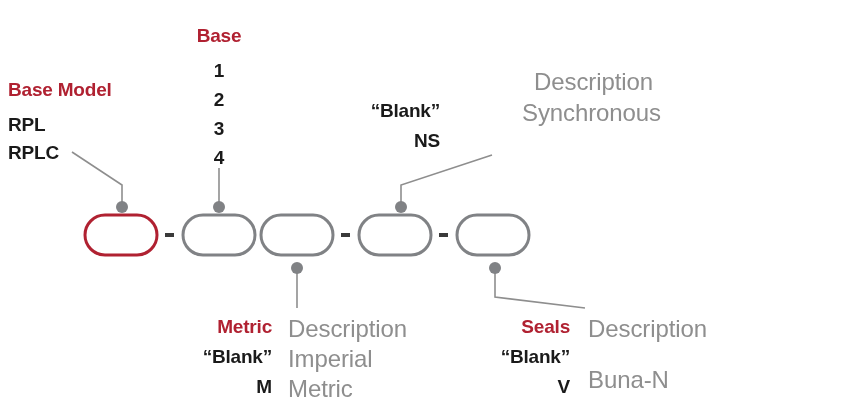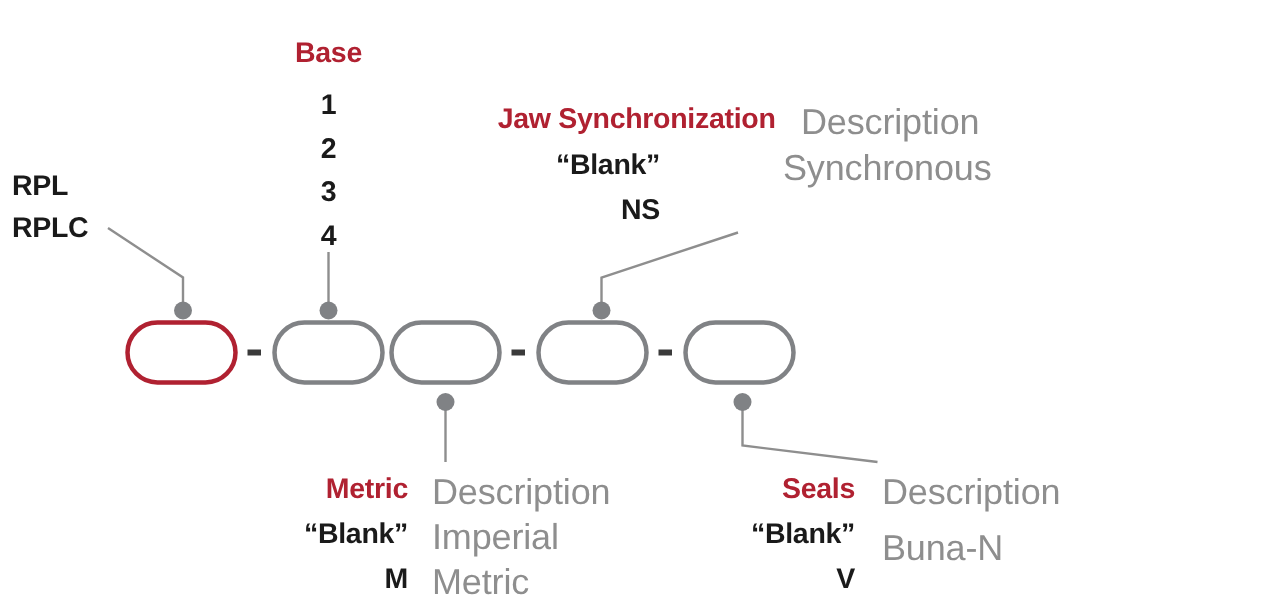--- a/index.html
+++ b/index.html
@@ -59,51 +59,51 @@
     font-size: 0.62em;
     vertical-align: super;
     line-height: 0;
   }
 </style>
 </head>
 <body>
 
 <div id="canvas">
 
+  <div class="txt hdr-red" style="left:8px; top:80px;">Base Model</div>
   <div class="txt code-blk" style="left:8px; top:115px;">RPL</div>
   <div class="txt code-blk" style="left:8px; top:143px;">RPLC</div>
 
   <div class="txt hdr-red center-align" style="left:219px; top:26px;">Base</div>
   <div class="txt code-blk center-align" style="left:219px; top:61px;">1</div>
   <div class="txt code-blk center-align" style="left:219px; top:90px;">2</div>
   <div class="txt code-blk center-align" style="left:219px; top:119px;">3</div>
   <div class="txt code-blk center-align" style="left:219px; top:148px;">4</div>
 
-  <div class="txt hdr-red right-align" style="left:517px; top:70px;">Jaw Synchronization</div>
   <div class="txt desc-gray" style="left:534px; top:70px;">Description</div>
 
   <div class="txt code-blk right-align" style="left:440px; top:101px;">“Blank”</div>
   <div class="txt desc-gray" style="left:522px; top:101px;">Synchronous</div>
 
   <div class="txt code-blk right-align" style="left:440px; top:131px;">NS</div>
 
   <div class="txt hdr-red right-align" style="left:272px; top:317px;">Metric</div>
   <div class="txt desc-gray" style="left:288px; top:317px;">Description</div>
 
   <div class="txt code-blk right-align" style="left:272px; top:347px;">“Blank”</div>
   <div class="txt desc-gray" style="left:288px; top:347px;">Imperial</div>
 
   <div class="txt code-blk right-align" style="left:272px; top:377px;">M</div>
   <div class="txt desc-gray" style="left:288px; top:377px;">Metric</div>
 
   <div class="txt hdr-red right-align" style="left:570px; top:317px;">Seals</div>
   <div class="txt desc-gray" style="left:588px; top:317px;">Description</div>
 
   <div class="txt code-blk right-align" style="left:570px; top:347px;">“Blank”</div>
-  <div class="txt desc-gray" style="left:588px; top:354px;">Buna-N</div>
+  <div class="txt desc-gray" style="left:588px; top:368px;">Buna-N</div>
 
   <div class="txt code-blk right-align" style="left:570px; top:377px;">V</div>
 
   <svg class="overlay" viewBox="0 0 849 407">
 
     <g>
       <path d="M 72,152 L 122,185 L 122,205" fill="none" stroke="#8e8e8e" stroke-width="1.6"></path>
       <circle cx="122" cy="207" r="6" fill="#808285"></circle>
     </g>
 

